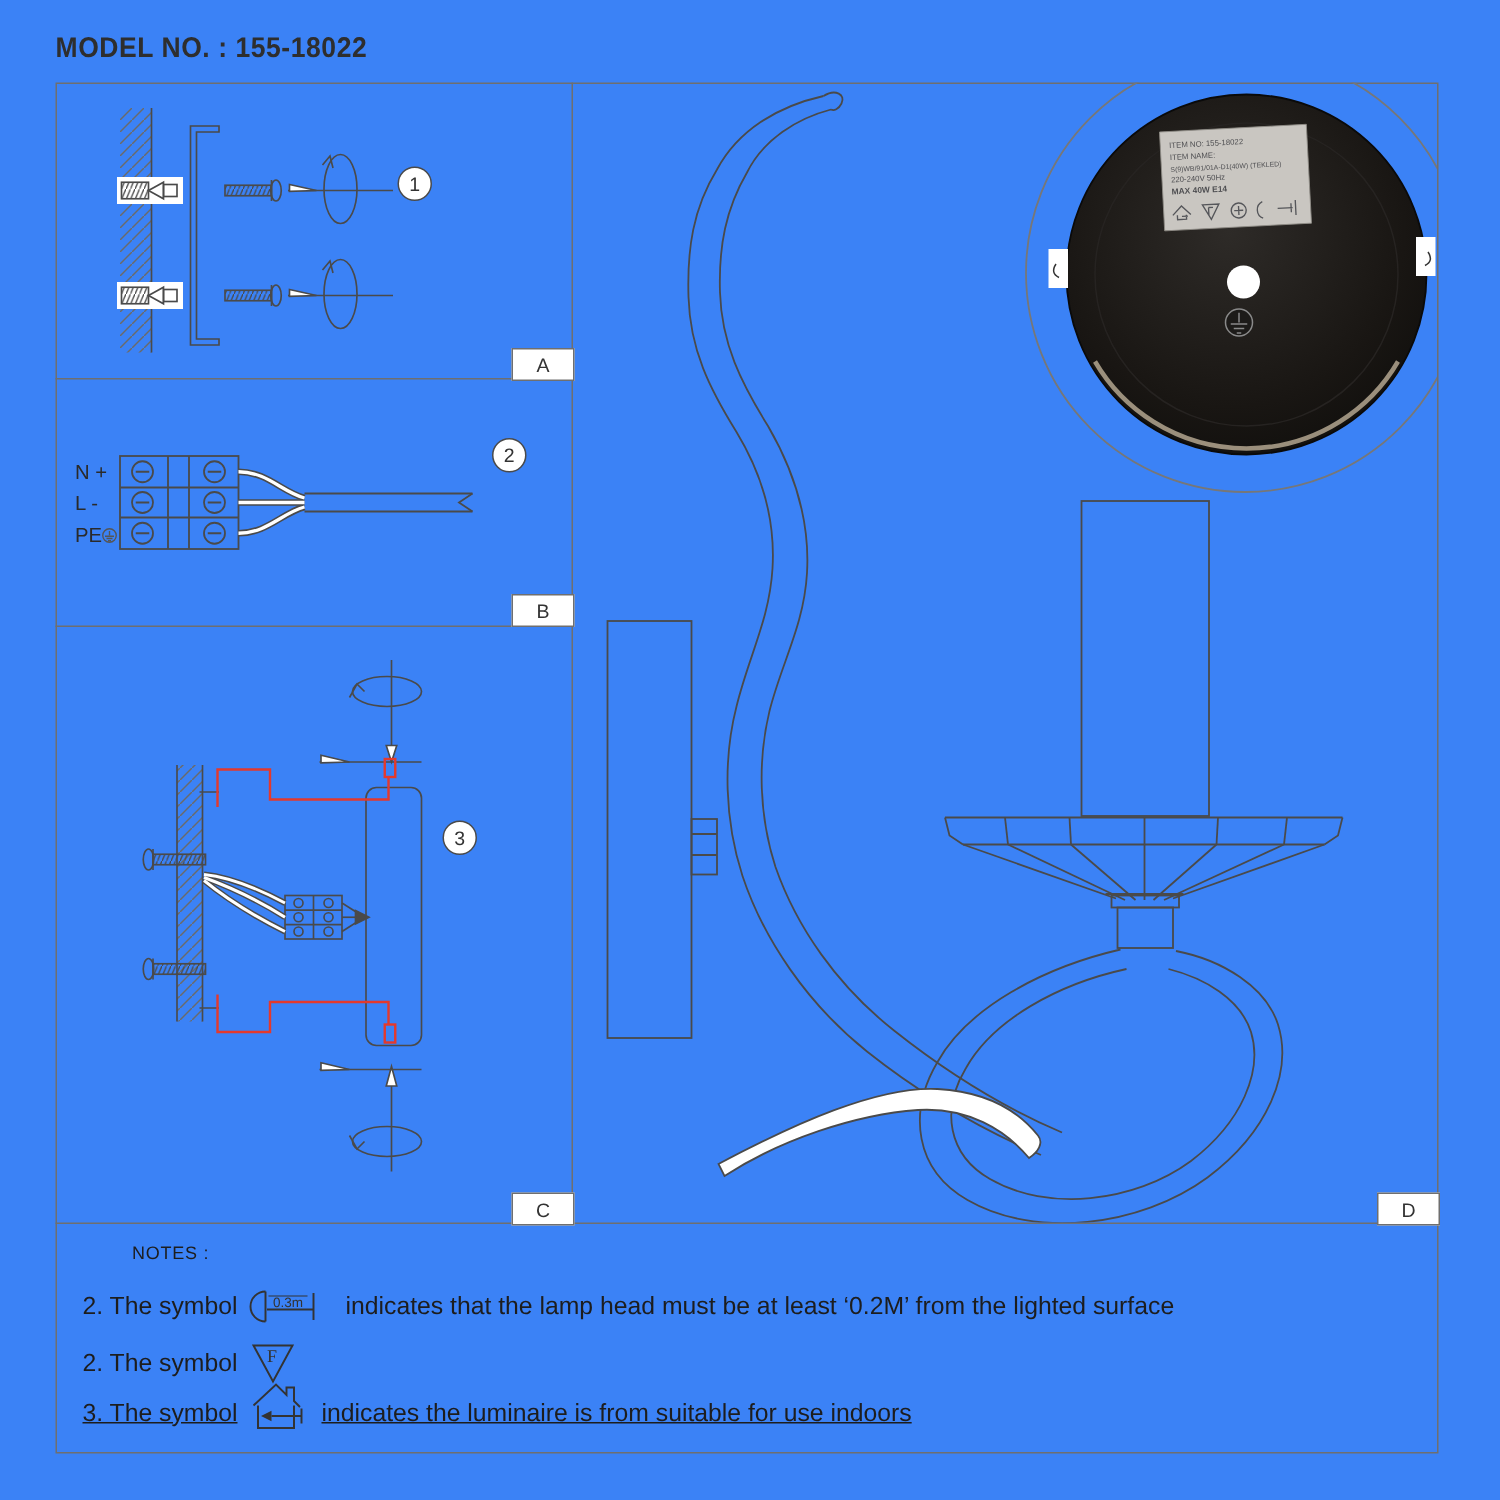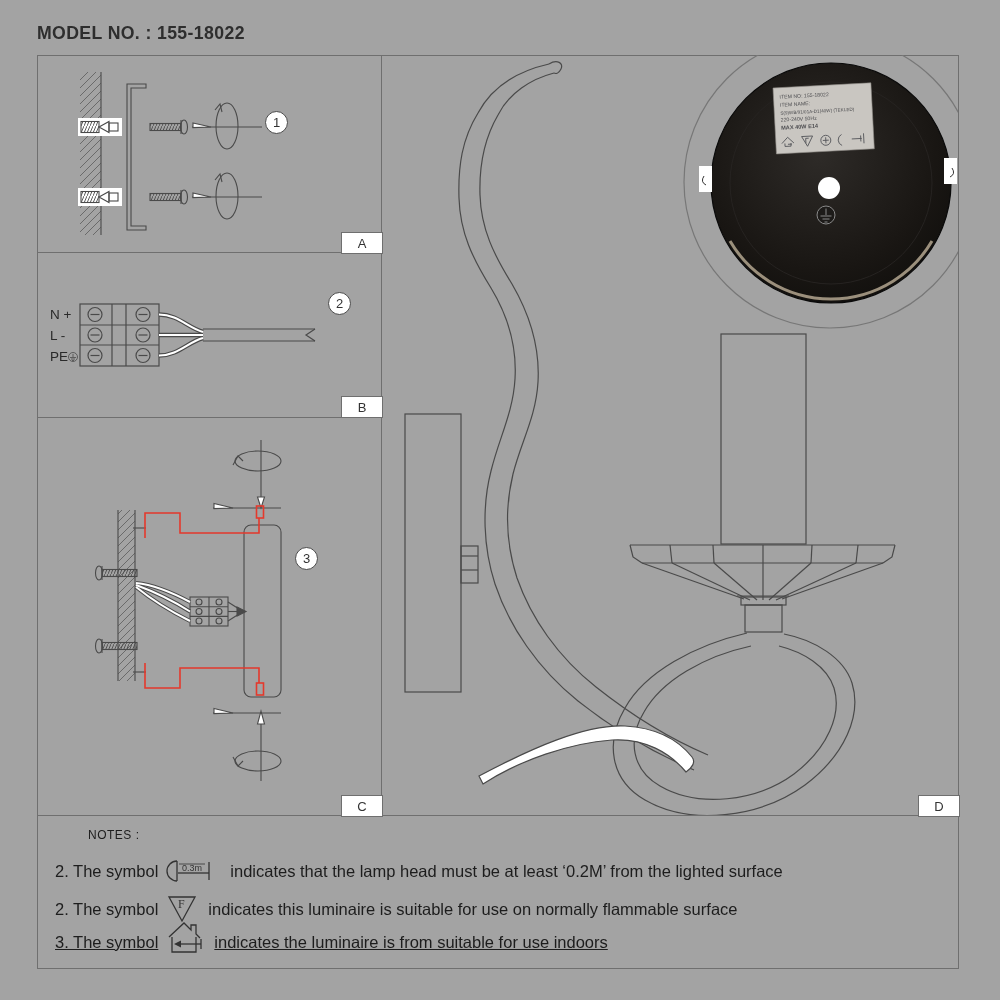--- a/index.html
+++ b/index.html
@@ -1,16 +1,16 @@
 <!DOCTYPE html>
 <html><head>
 <meta charset="utf-8">
 <style>
   html,body{margin:0;padding:0;background:#ffffff;}
-  .page{position:relative;width:1000px;height:1000px;background:#a3a3a3;
+  .page{position:relative;width:1000px;height:1000px;background:#3b82f6;
         font-family:"Liberation Sans", sans-serif;color:#222;overflow:hidden;}
   .abs{position:absolute;}
   .title{left:37px;top:22px;font-size:19px;font-weight:bold;letter-spacing:.4px;
          color:#2e2e2e;transform:scaleX(.93);transform-origin:left center;white-space:nowrap;}
   .frame{left:37px;top:55px;width:920px;height:912px;border:1px solid #6f6f6f;}
   .vline{background:#6f6f6f;width:1px;}
   .hline{background:#6f6f6f;height:1px;}
   .labelbox{width:40px;height:20px;border:1px solid #6f6f6f;background:#fff;
             display:flex;align-items:center;justify-content:center;
             font-size:13px;color:#333;}
@@ -359,21 +359,20 @@
     </svg>
     <span class="suf">indicates that the lamp head must be at least ‘0.2M’ from the lighted surface</span>
   </div>
 
   <div class="abs note" style="top:894px;">
     <span class="pre">2. The symbol</span>
     <svg width="34" height="30" viewBox="0 0 34 30">
       <polygon points="4,3 30,3 17,27" fill="none" stroke="#333" stroke-width="1.3"></polygon>
       <text x="13" y="14" font-family="Liberation Serif, serif" font-size="12" fill="#333">F</text>
     </svg>
-    <span class="suf">indicates this luminaire is suitable for use on normally flammable surface</span>
   </div>
 
   <div class="abs note" style="top:928px;text-decoration:underline;">
     <span class="pre">3. The symbol</span>
     <svg width="40" height="36" viewBox="0 0 40 36" style="margin-top:-8px;">
       <g stroke="#333" stroke-width="1.3" fill="none">
         <path d="M4,17 L19,3 L26,10 L26,5 L31,5 L31,14 L35,18"></path>
         <path d="M7,17 L7,32 L31,32 L31,17"></path>
         <line x1="36" y1="24" x2="16" y2="24"></line>
         <polygon points="16,20.5 9,24 16,27.5" fill="#333" stroke="none"></polygon>

